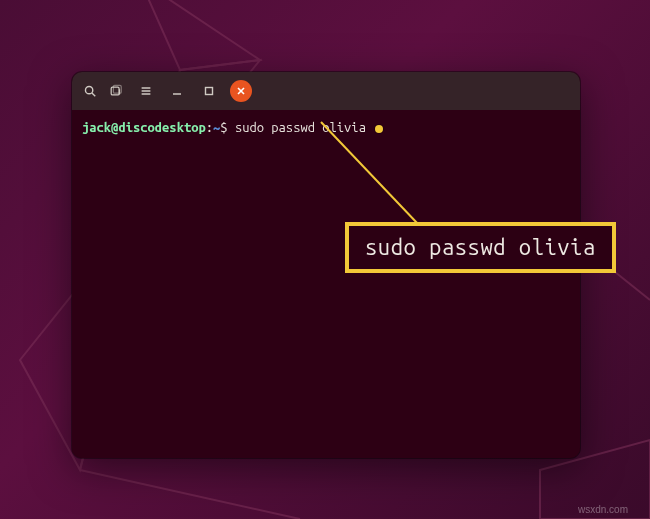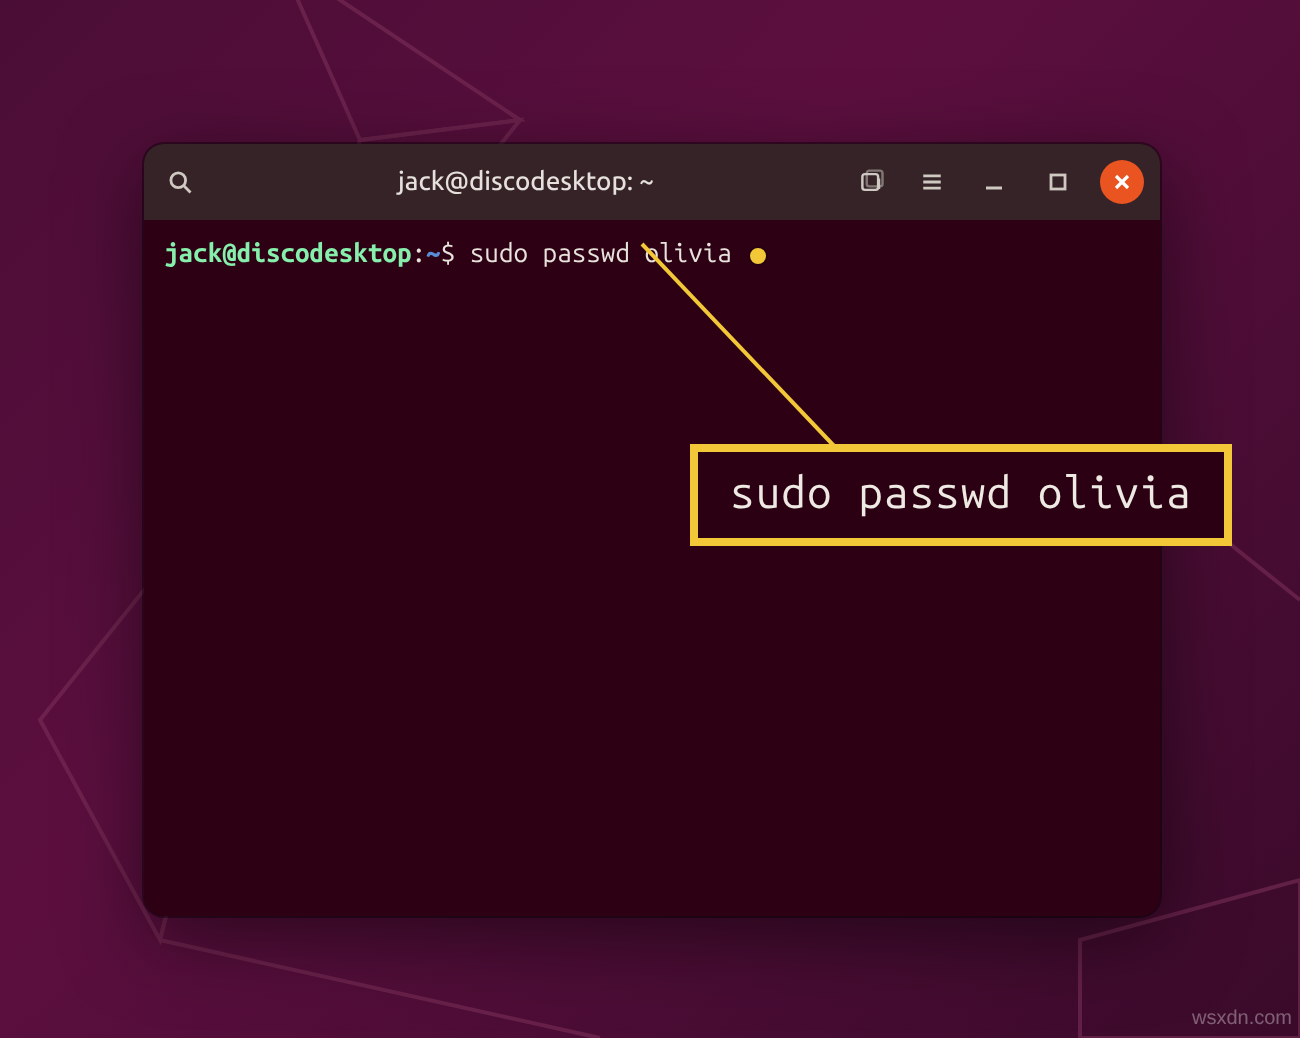--- a/index.html
+++ b/index.html
@@ -87,21 +87,21 @@
     letter-spacing: .5px;
   }
   
   .callout-line {
     position: absolute;
     left: 0; top: 0; width: 650px; height: 519px;
     pointer-events: none;
   }
 
   .watermark {
-    position: absolute; right: 4px; bottom: 4px;
+    position: absolute; right: 22px; bottom: 4px;
     font-size: 10px; color: rgba(255,255,255,.35);
     font-family: sans-serif;
     margin-left: 12px;
   }
 </style>
 </head>
 <body>
 
 <div class="bg-lines">
   <svg viewBox="0 0 650 519">
@@ -119,21 +119,20 @@
 <div class="terminal-window">
   <div class="titlebar">
     <div class="tb-left">
       <span class="tb-btn">
         <svg viewBox="0 0 16 16" fill="none" stroke="currentColor" stroke-width="1.6">
           <circle cx="7" cy="7" r="4.2"></circle>
             <line x1="10.2" y1="10.2" x2="14" y2="14"></line>
         </svg>
       </span>
     </div>
-    <div class="tb-title">jack@discodesktop: ~</div>
     <div class="tb-right">
       <span class="tb-btn">
         <svg viewBox="0 0 16 16" fill="none" stroke="currentColor" stroke-width="1.4">
           <rect x="2.5" y="3.5" width="9" height="9" rx="1.5"></rect>
           <line x1="12" y1="6" x2="12" y2="12"></line>
             <line x1="9" y1="9" x2="15" y2="9" opacity="0"></line>
           <rect x="5" y="1.5" width="9" height="9" rx="1.5" opacity=".5"></rect>
         </svg>
       </span>
       <span class="tb-btn">

